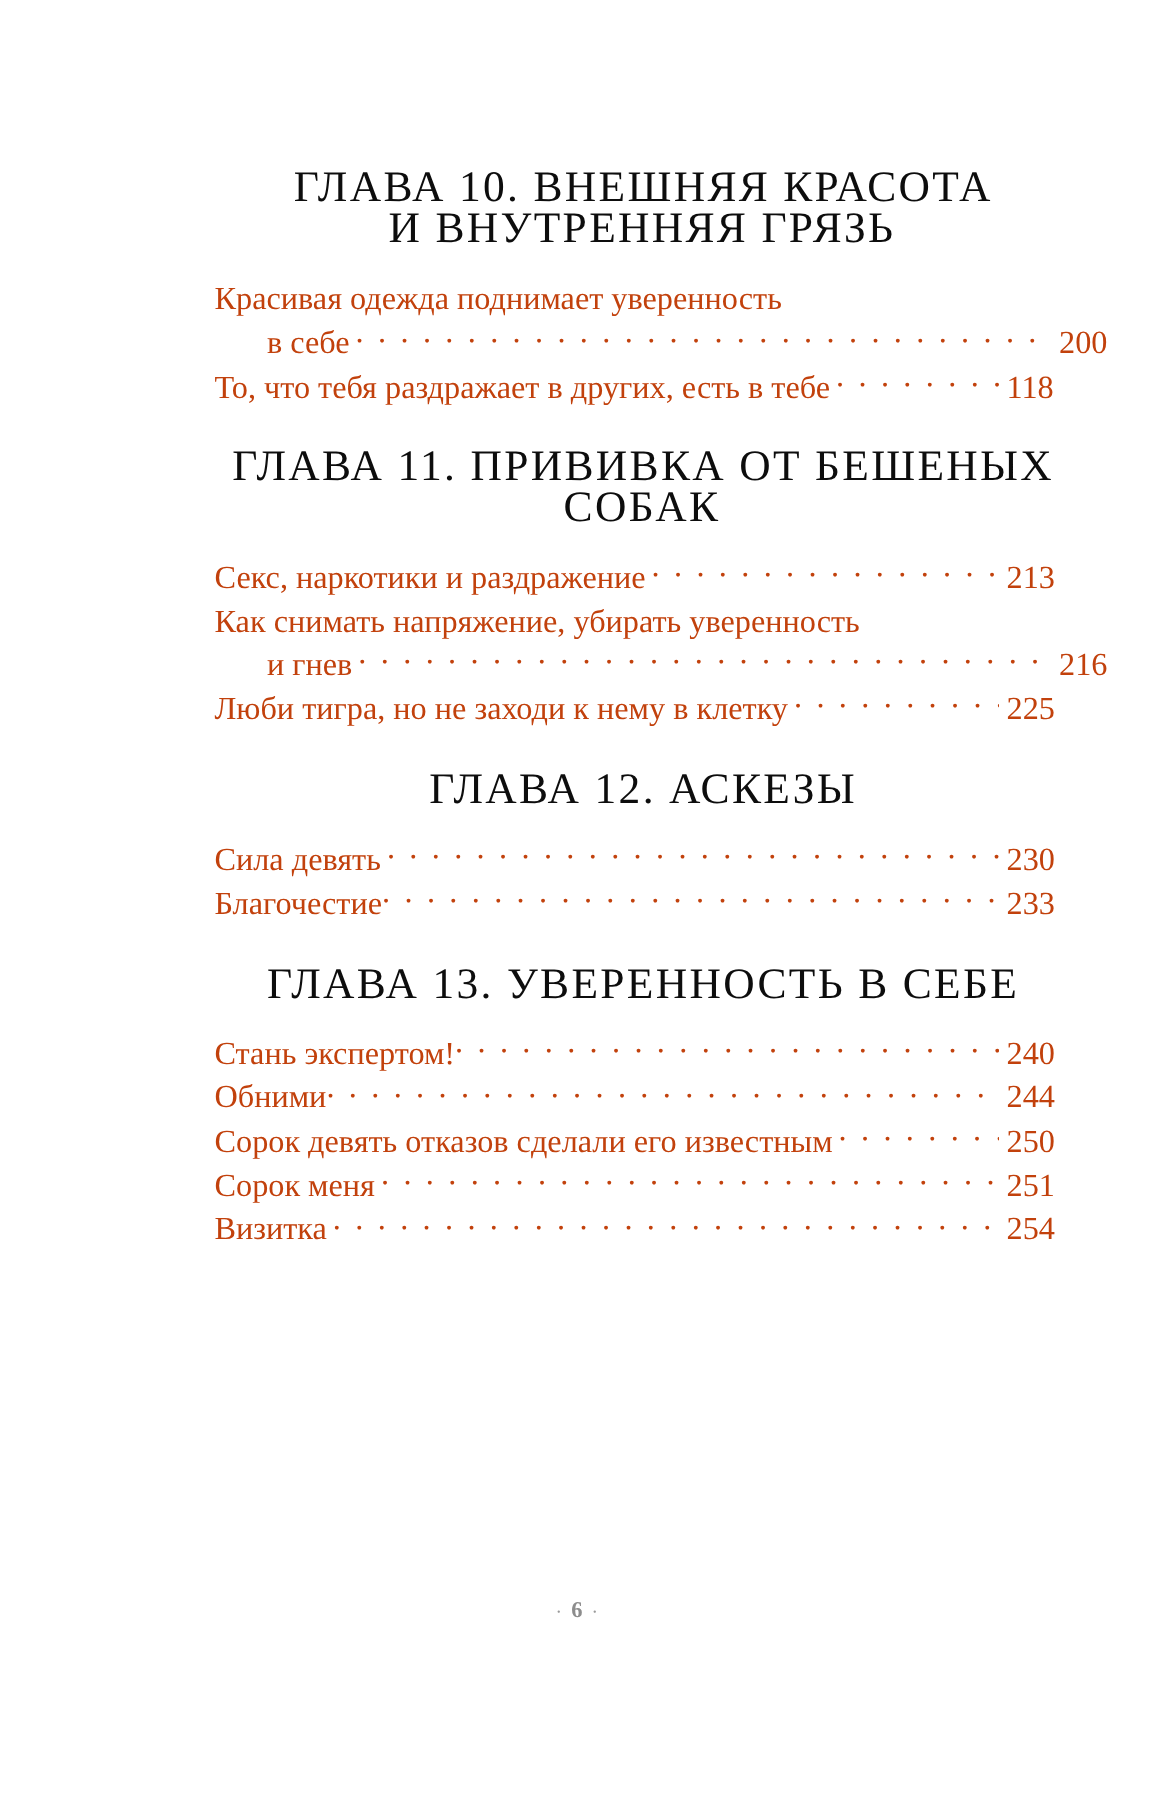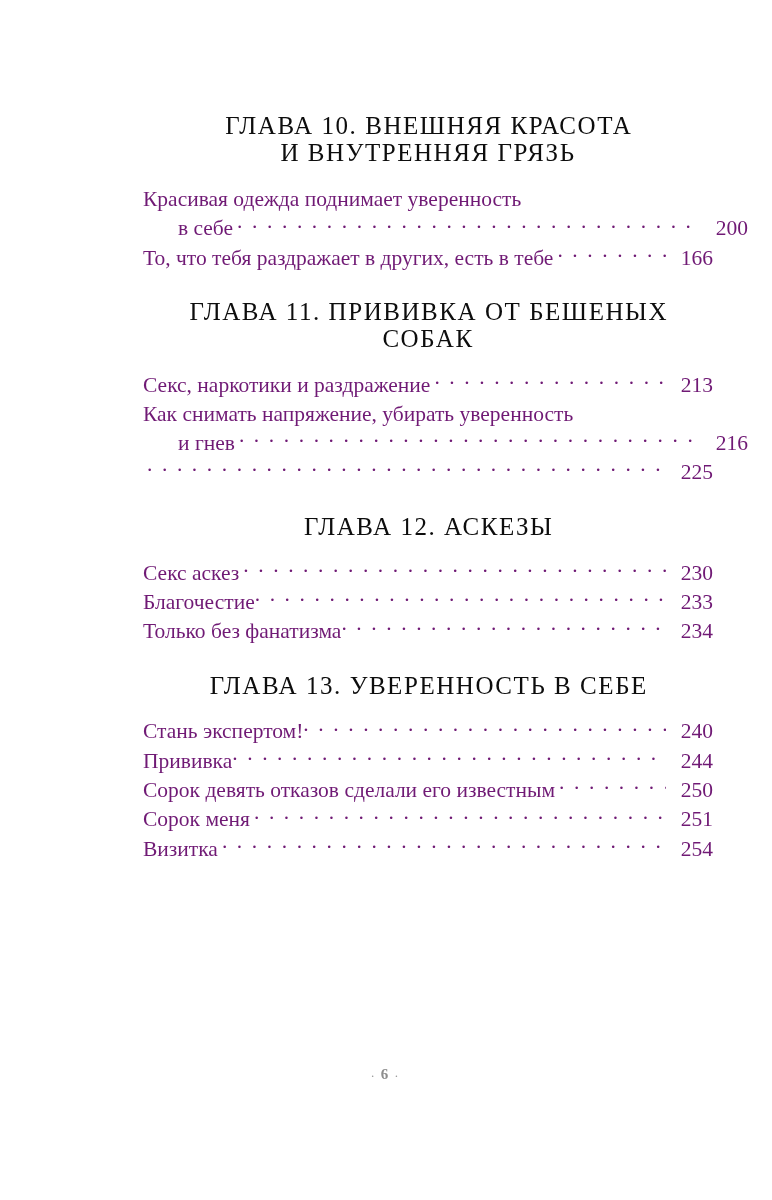--- a/index.html
+++ b/index.html
@@ -34,21 +34,21 @@
   
   .section {
     margin-bottom: 26px;
   }
   .section:last-of-type {
     margin-bottom: 0;
   }
 
   .chapter-heading {
     text-align: center;
-    font-size: 25px;
+    font-size: 29px;
     line-height: 27px;
     letter-spacing: 1.55px;
     font-weight: 400;
     color: #0d0d0d;
     margin: 0 0 18px 0;
     white-space: pre-line;
     text-indent: 1.55px;
   }
   .chapter-heading.two-line {
     margin-bottom: 19px;
@@ -57,21 +57,21 @@
   .entries {
     margin: 0;
     padding: 0;
     list-style: none;
   }
 
   .entry {
     display: block;
     font-size: 21.5px;
     line-height: 28.8px;
-    color: #701a75;
+    color: #c2410c;
     position: relative;
   }
 
   
   .entry-row {
     display: flex;
     align-items: baseline;
     width: 100%;
   }
 
@@ -103,21 +103,21 @@
     bottom: 0;
     white-space: nowrap;
   }
   
   .leader.tight {
     margin-left: 0;
   }
 
   .entry-page {
     flex: 0 0 auto;
-    text-align: right;
+    text-align: left;
     min-width: 42px;
     font-size: 21.5px;
     padding-left: 4px;
   }
 
   
   .entry-plain {
     display: block;
     white-space: pre;
   }
@@ -160,21 +160,21 @@
             <div class="entry-row entry-cont">
               <span class="entry-title">в себе</span>
               <span class="leader"></span>
               <span class="entry-page">200</span>
             </div>
           </li>
           <li class="entry">
             <div class="entry-row">
               <span class="entry-title">То, что тебя раздражает в других, есть в тебе</span>
               <span class="leader"></span>
-              <span class="entry-page">166</span>
+              <span class="entry-page">118</span>
             </div>
           </li>
         </ul>
       </div>
       <div class="section">
         <div class="chapter-heading">ГЛАВА 11. ПРИВИВКА ОТ БЕШЕНЫХ СОБАК</div>
         <ul class="entries">
           <li class="entry">
             <div class="entry-row">
               <span class="entry-title">Секс, наркотики и раздражение</span>
@@ -185,65 +185,59 @@
           <li class="entry">
             <span class="entry-plain">Как снимать напряжение, убирать уверенность</span>
             <div class="entry-row entry-cont">
               <span class="entry-title">и гнев</span>
               <span class="leader"></span>
               <span class="entry-page">216</span>
             </div>
           </li>
           <li class="entry">
             <div class="entry-row">
+              <span class="entry-title">Люби тигра, но не заходи к нему в клетку</span>
               <span class="leader"></span>
               <span class="entry-page">225</span>
             </div>
           </li>
         </ul>
       </div>
       <div class="section">
         <div class="chapter-heading">ГЛАВА 12. АСКЕЗЫ</div>
         <ul class="entries">
           <li class="entry">
             <div class="entry-row">
-              <span class="entry-title">Секс аскез</span>
+              <span class="entry-title">Сила девять</span>
               <span class="leader"></span>
               <span class="entry-page">230</span>
             </div>
           </li>
           <li class="entry">
             <div class="entry-row">
               <span class="entry-title">Благочестие</span>
               <span class="leader tight"></span>
               <span class="entry-page">233</span>
             </div>
           </li>
-          <li class="entry">
-            <div class="entry-row">
-              <span class="entry-title">Только без фанатизма</span>
-              <span class="leader tight"></span>
-              <span class="entry-page">234</span>
-            </div>
-          </li>
         </ul>
       </div>
       <div class="section">
         <div class="chapter-heading">ГЛАВА 13. УВЕРЕННОСТЬ В СЕБЕ</div>
         <ul class="entries">
           <li class="entry">
             <div class="entry-row">
               <span class="entry-title">Стань экспертом!</span>
               <span class="leader tight"></span>
               <span class="entry-page">240</span>
             </div>
           </li>
           <li class="entry">
             <div class="entry-row">
-              <span class="entry-title">Прививка</span>
+              <span class="entry-title">Обними</span>
               <span class="leader tight"></span>
               <span class="entry-page">244</span>
             </div>
           </li>
           <li class="entry">
             <div class="entry-row">
               <span class="entry-title">Сорок девять отказов сделали его известным</span>
               <span class="leader"></span>
               <span class="entry-page">250</span>
             </div>

